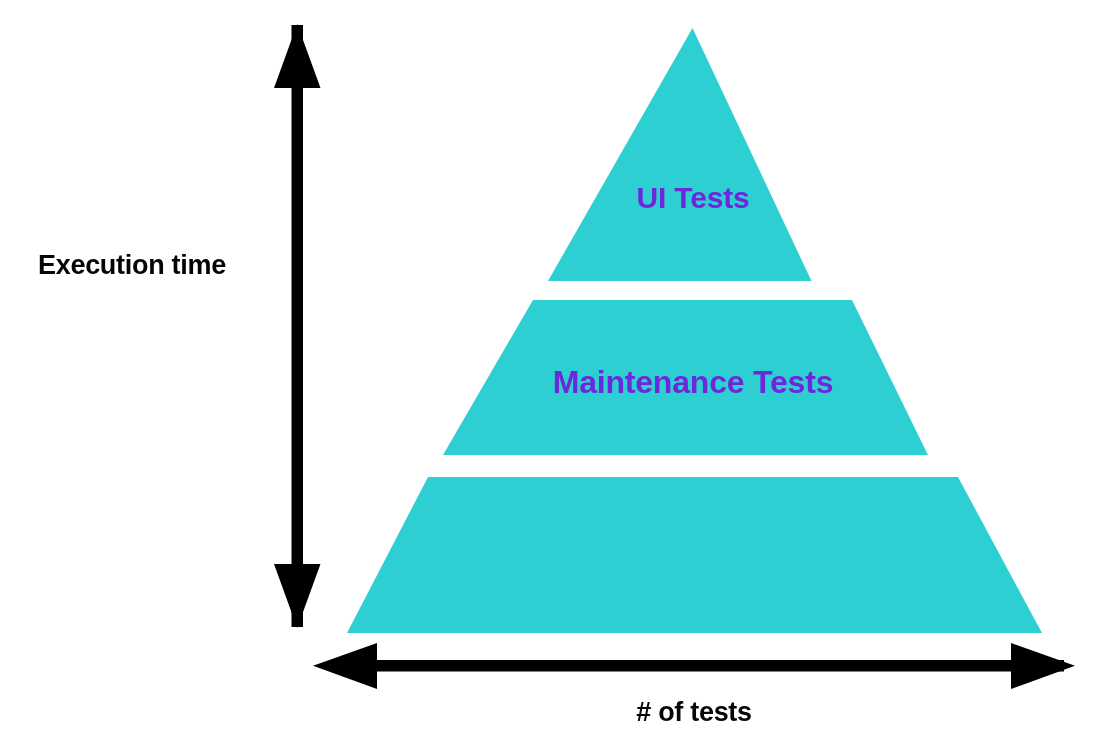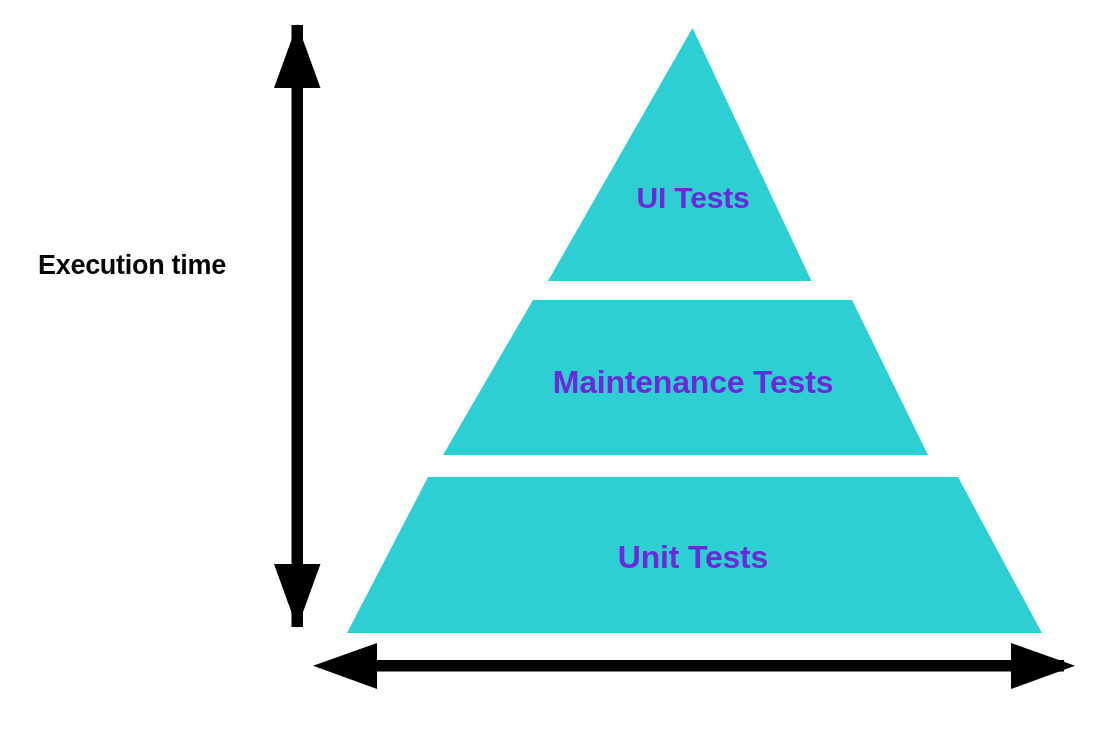--- a/index.html
+++ b/index.html
@@ -103,16 +103,16 @@
       <polygon points="1075,665.7 1011,643 1011,689" fill="#000000"></polygon>
     </g>
   </svg>
 
   <div class="axis-label-list">
     <div class="axis-label-line">Execution time</div>
   </div>
 
   <div class="layer-caption" id="caption-ui">UI Tests</div>
   <div class="layer-caption" id="caption-integration">Maintenance Tests</div>
-  <div class="layer-caption" id="caption-unit">Unit Tests</div>
 
+  <div id="x-axis-title"># of tests</div>
 
 </div>
 
 </body></html>

